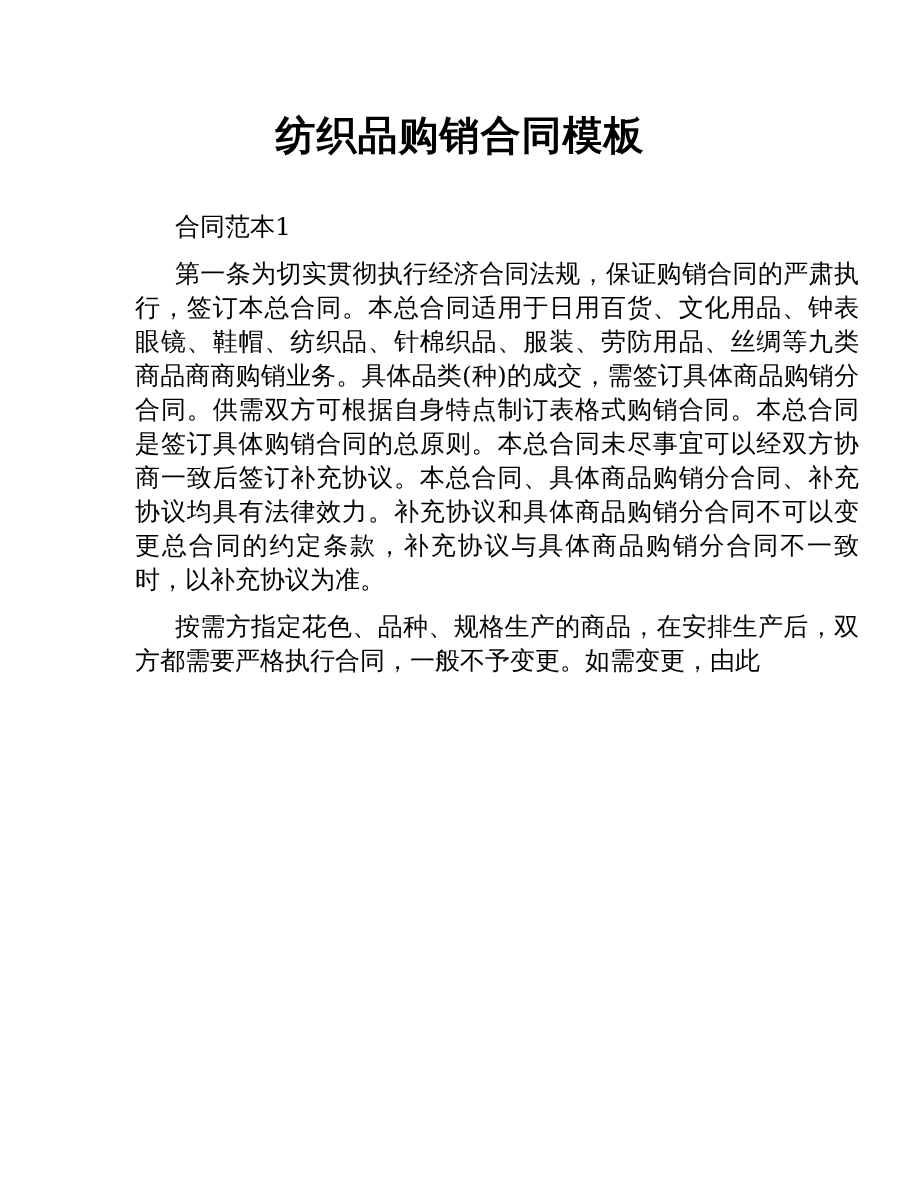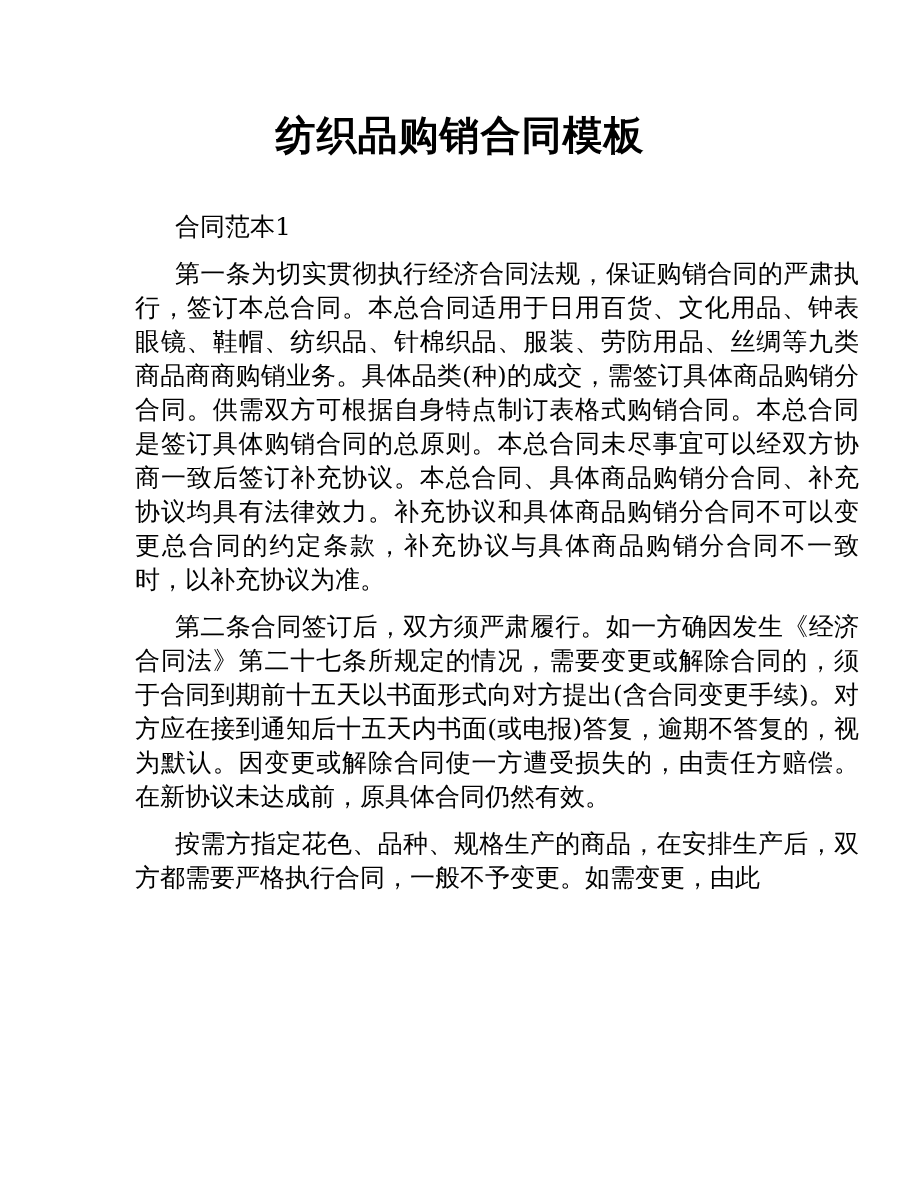--- a/index.html
+++ b/index.html
@@ -45,16 +45,15 @@
 </style>
 </head>
 <body>
 
 <div class="page">
   <h1 class="doc-title">纺织品购销合同模板</h1>
 
   <div class="doc-body">
     <p class="para">合同范本1</p>
     <p class="para">第一条为切实贯彻执行经济合同法规，保证购销合同的严肃执行，签订本总合同。本总合同适用于日用百货、文化用品、钟表眼镜、鞋帽、纺织品、针棉织品、服装、劳防用品、丝绸等九类商品商商购销业务。具体品类(种)的成交，需签订具体商品购销分合同。供需双方可根据自身特点制订表格式购销合同。本总合同是签订具体购销合同的总原则。本总合同未尽事宜可以经双方协商一致后签订补充协议。本总合同、具体商品购销分合同、补充协议均具有法律效力。补充协议和具体商品购销分合同不可以变更总合同的约定条款，补充协议与具体商品购销分合同不一致时，以补充协议为准。</p>
-    <p class="para">第二条合同签订后，双方须严肃履行。如一方确因发生《经济合同法》第二十七条所规定的情况，需要变更或解除合同的，须于合同到期前十五天以书面形式向对方提出(含合同变更手续)。对方应在接到通知后十五天内书面(或电报)答复，逾期不答复的，视为默认。因变更或解除合同使一方遭受损失的，由责任方赔偿。在新协议未达成前，原具体合同仍然有效。</p>
     <p class="para">按需方指定花色、品种、规格生产的商品，在安排生产后，双方都需要严格执行合同，一般不予变更。如需变更，由此</p>
   </div>
 </div>
 
 </body></html>

